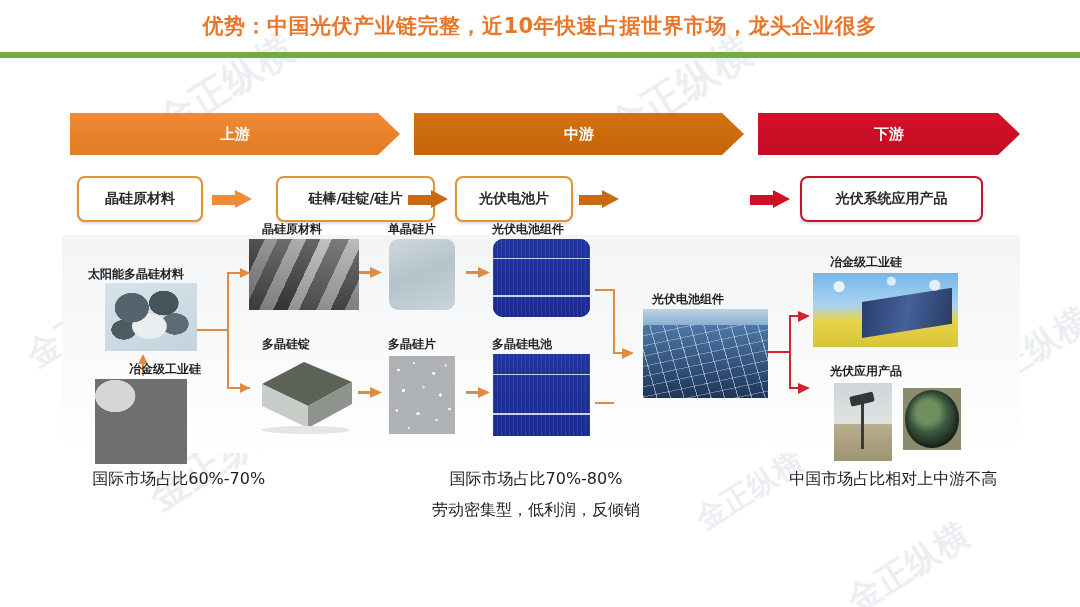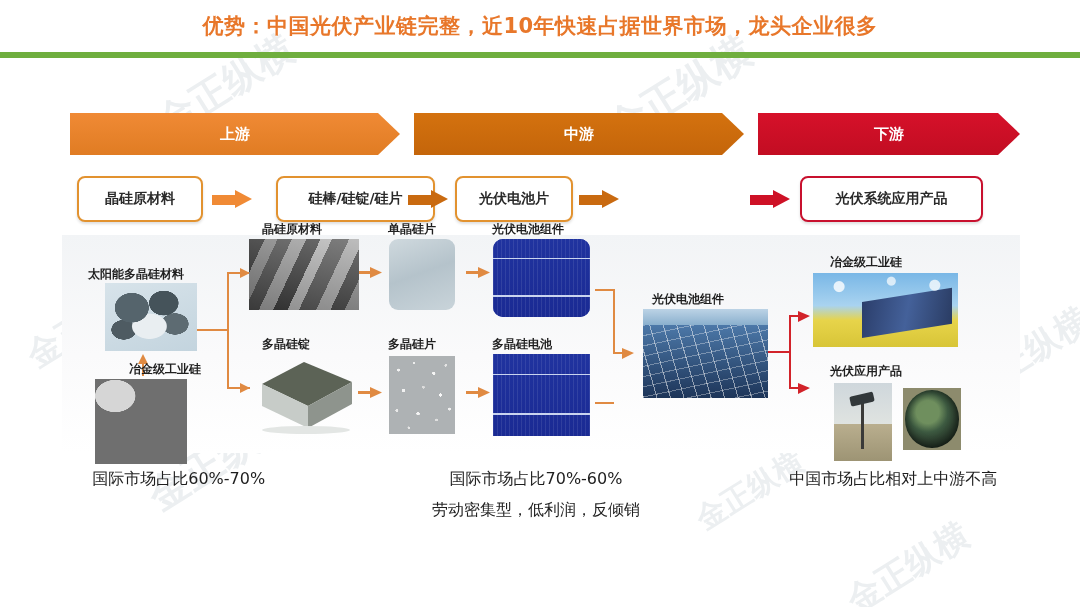--- a/index.html
+++ b/index.html
@@ -351,21 +351,21 @@
 
   <div class="dlabel" style="left:830px; top:305px;">光伏应用产品</div>
   <div class="thumb tex-lamp" style="left:834px; top:325px; width:58px; height:78px;"></div>
   <div class="thumb tex-product" style="left:903px; top:330px; width:58px; height:62px;"></div>
 
   <div id="notes">
     <div class="note-col">
       <div class="note-line">国际市场占比60%-70%</div>
     </div>
     <div class="note-col">
-      <div class="note-line">国际市场占比70%-60%</div>
+      <div class="note-line">国际市场占比70%-80%</div>
       <div class="note-line">劳动密集型，低利润，反倾销</div>
     </div>
     <div class="note-col">
       <div class="note-line">中国市场占比相对上中游不高</div>
     </div>
   </div>
 
 </div>
 
 </body></html>

